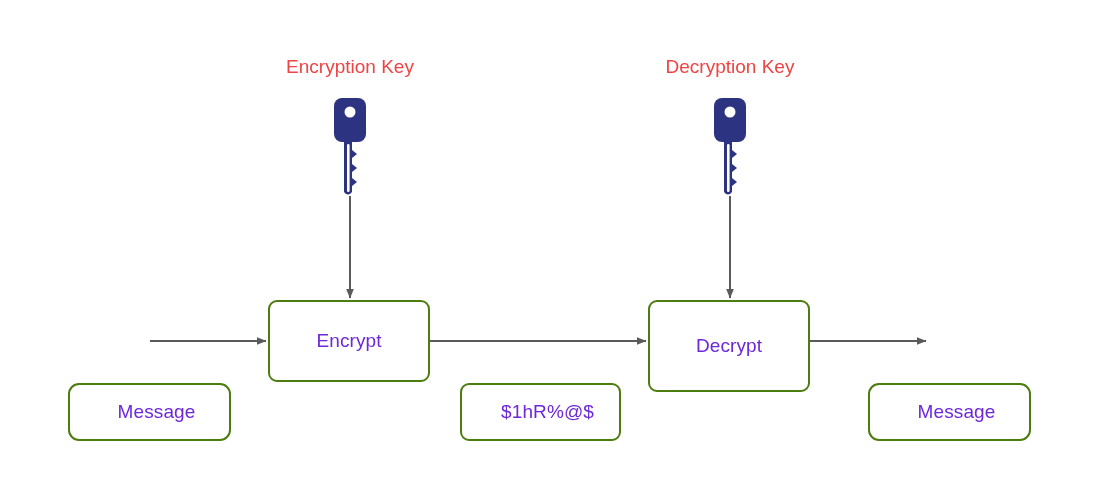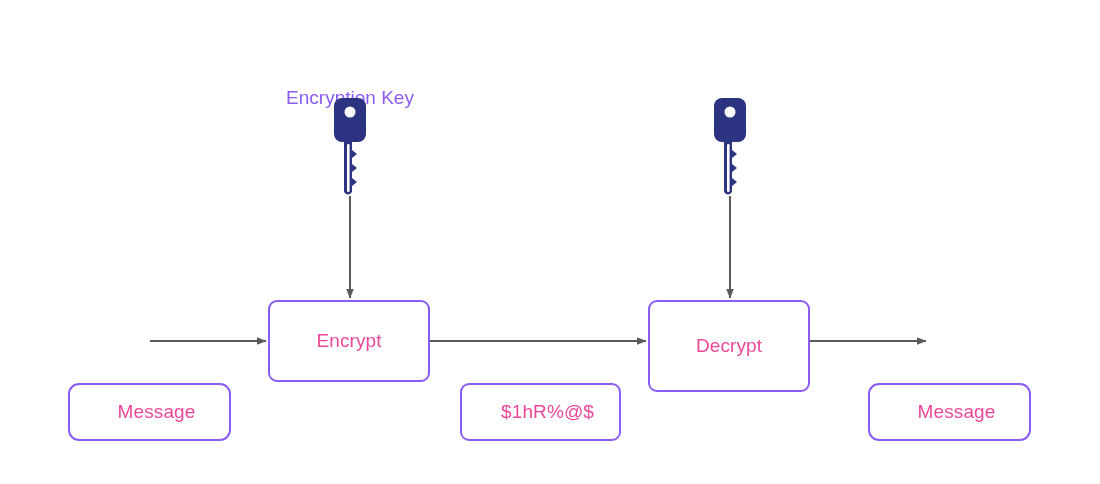--- a/index.html
+++ b/index.html
@@ -21,44 +21,43 @@
     position: absolute;
     left: 0;
     top: 0;
     width: 1100px;
     height: 484px;
   }
   .node-box {
     position: absolute;
     box-sizing: border-box;
     background: #ffffff;
-    border: 2px solid #8b5cf6;
+    border: 2px solid #4d7c0f;
     display: flex;
     align-items: center;
     justify-content: center;
-    color: #ec4899;
+    color: #6d28d9;
     font-size: 19px;
     font-family: "Liberation Sans", sans-serif;
     letter-spacing: 0.1px;
   }
   .proc-box {
     border-radius: 9px;
   }
   .data-box {
     border-radius: 11px;
     padding-left: 14px;
   }
   .key-label {
     position: absolute;
-    color: #8b5cf6;
+    color: #ef4444;
     font-size: 19px;
     font-family: "Liberation Sans", sans-serif;
     white-space: nowrap;
     text-align: center;
-    margin-top: 31px;
   }
   .key-icon {
     position: absolute;
   }
 </style>
 </head>
 <body>
 
 <div id="canvas">
 
@@ -104,20 +103,21 @@
                L22,70 L27,74 L22,78
                L22,84 L27,88 L22,92
                L22,98
                Q18,103 14,98
                Z" fill="#2c3380"></path>
 
       <rect x="17" y="50" width="2.6" height="48" rx="1.3" fill="#ffffff"></rect>
     </svg>
   </div>
 
+  <div class="key-label" style="left:630px; top:56px; width:200px;">Decryption Key</div>
 
   <div class="key-icon" style="left:710px; top:94px; width:40px; height:106px;">
     <svg width="40" height="106" viewBox="0 0 40 106" xmlns="http://www.w3.org/2000/svg">
       <rect x="4" y="4" width="32" height="44" rx="8" ry="8" fill="#2c3380"></rect>
       <circle cx="20" cy="18" r="5.5" fill="#ffffff"></circle>
       <path d="M14,46
                L22,46
                L22,56 L27,60 L22,64
                L22,70 L27,74 L22,78
                L22,84 L27,88 L22,92

